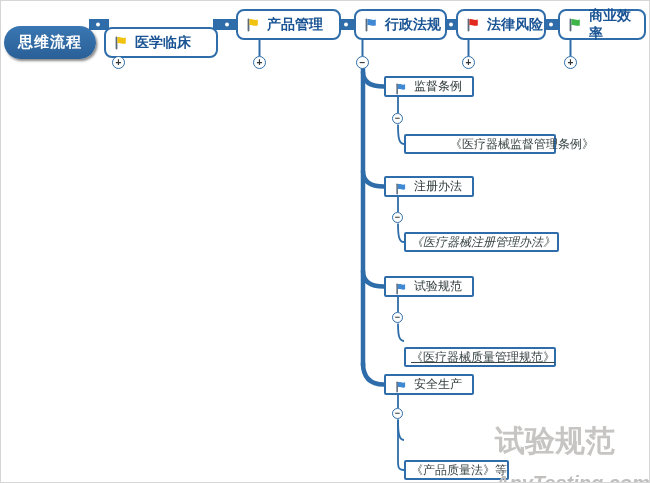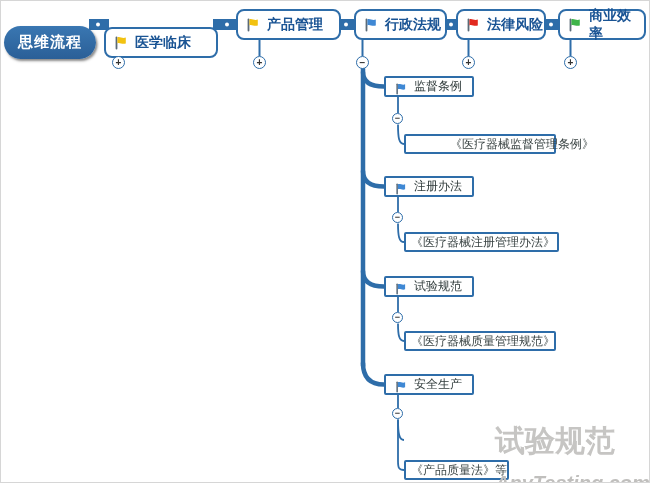--- a/index.html
+++ b/index.html
@@ -40,22 +40,22 @@
   }
   .c0{top:75px;} .c1{top:175px;} .c2{top:275px;} .c3{top:373px;}
 
   
   .leaf-node{
     left:403px;height:20px;border:2px solid #2e6da9;border-radius:2px;
     display:flex;align-items:center;padding:0 5px;
     font-size:12px;color:#3a4444;white-space:nowrap;
   }
   .l0{top:133px;width:152px;padding-left:44px;}
-  .l1{top:231px;width:155px;}
-  .l2{top:330px;width:152px;}
+  .l1{top:231px;width:155px;font-style:italic;}
+  .l2{top:346px;width:152px;text-decoration:underline;}
   .l3{top:429px;width:130px;}
   .l4{top:459px;width:105px;}
 
   
   .toggle{
     position:absolute;z-index:2;width:13px;height:13px;border:1.5px solid #2e6da9;
     border-radius:50%;background:#ffffff;box-sizing:border-box;
     display:flex;align-items:center;justify-content:center;
     font-size:10px;line-height:1;color:#333;font-weight:bold;cursor:pointer;
   }

